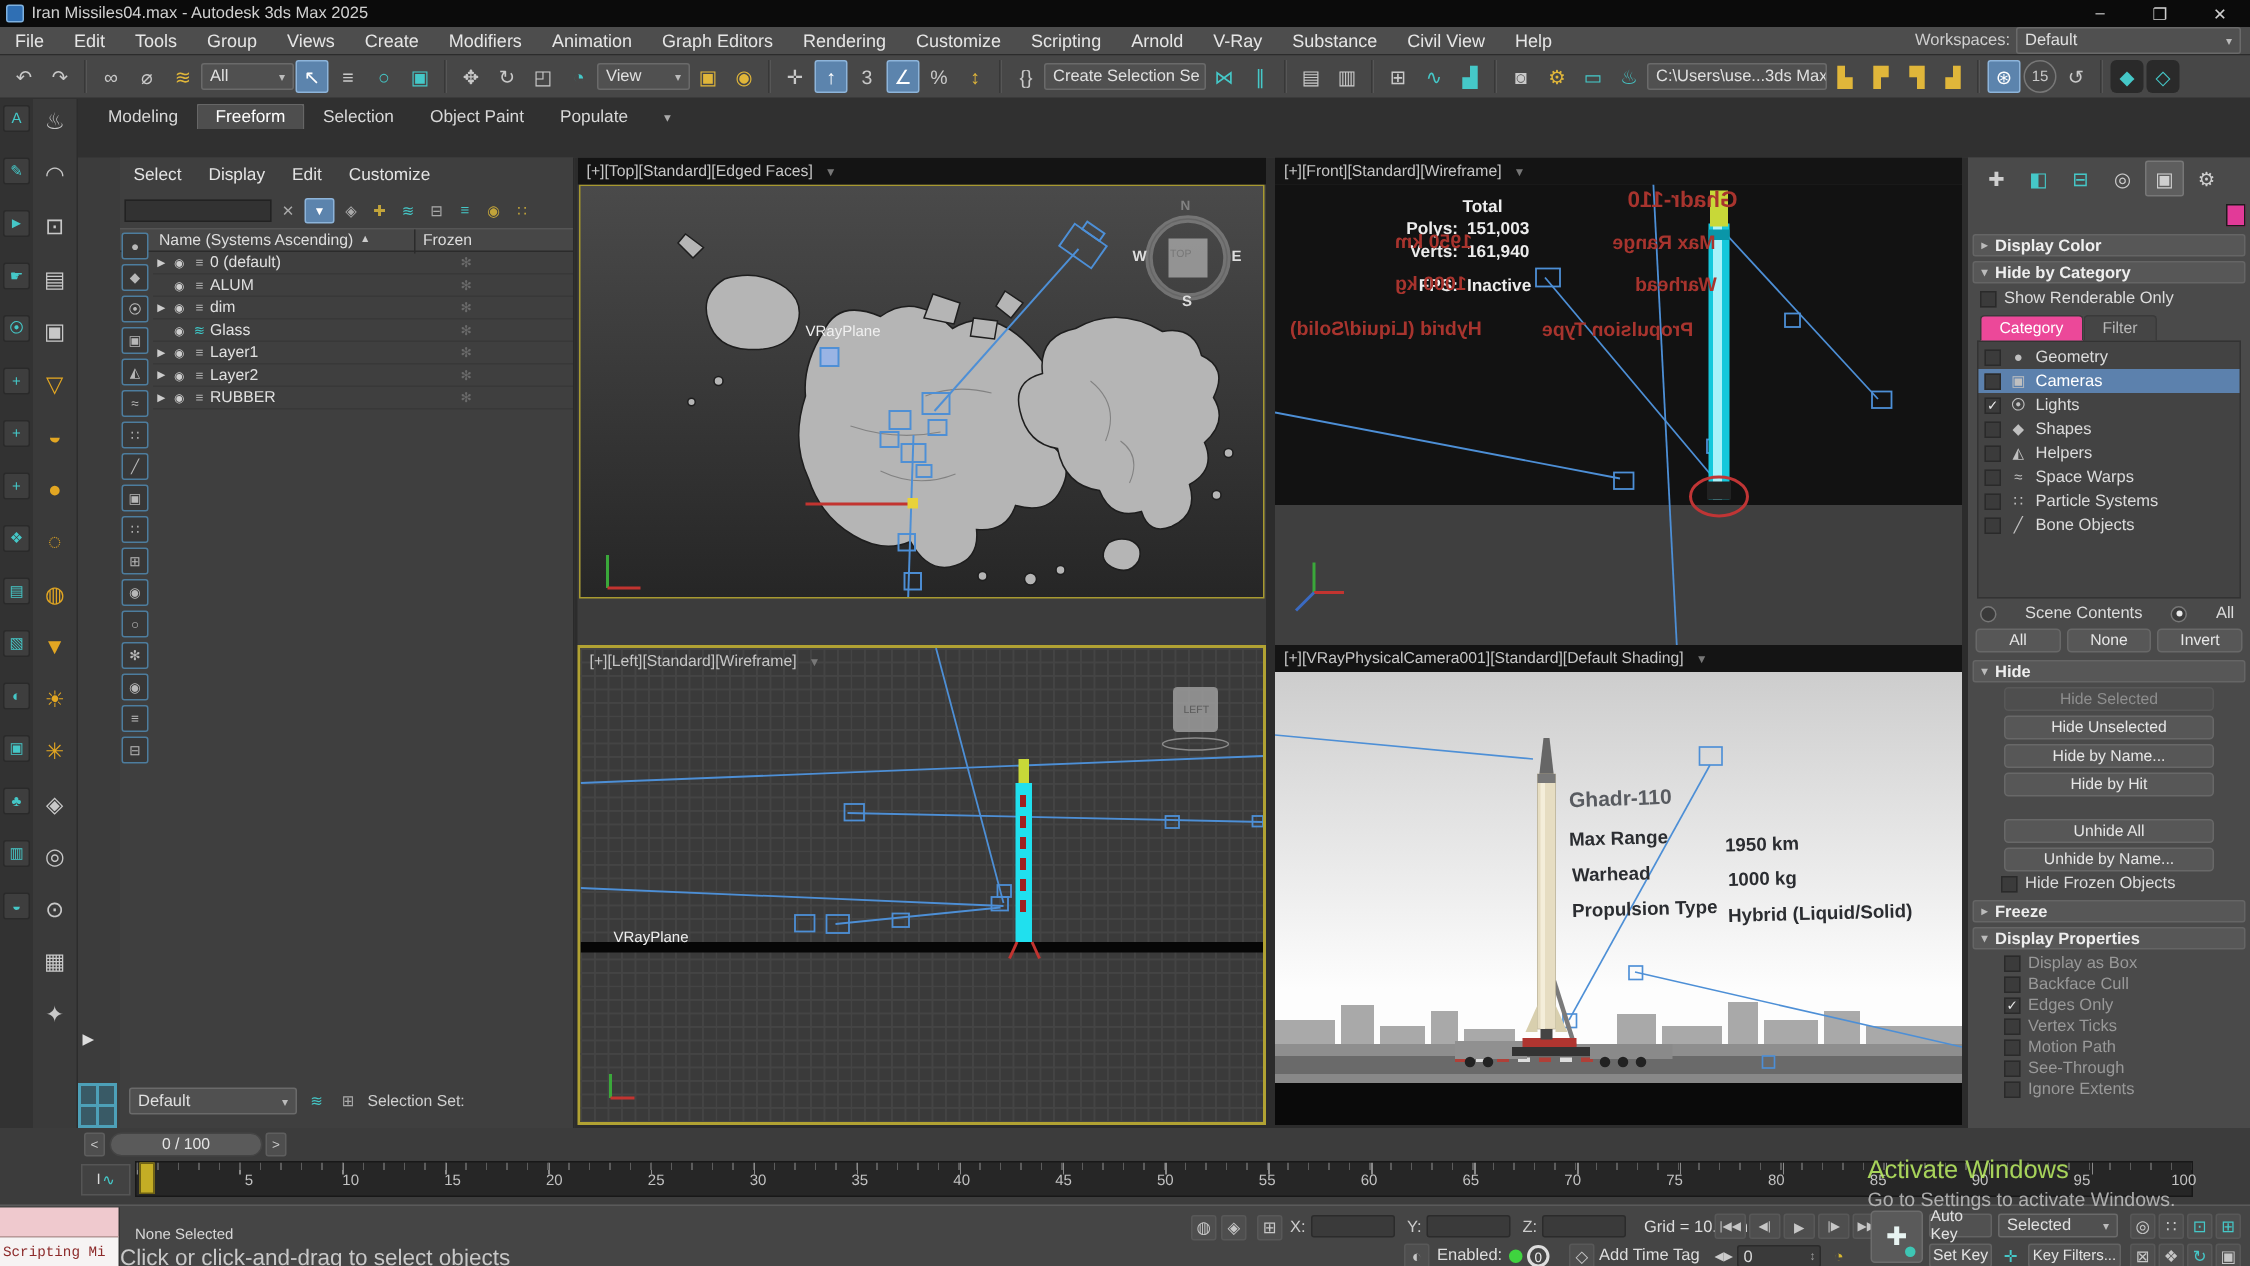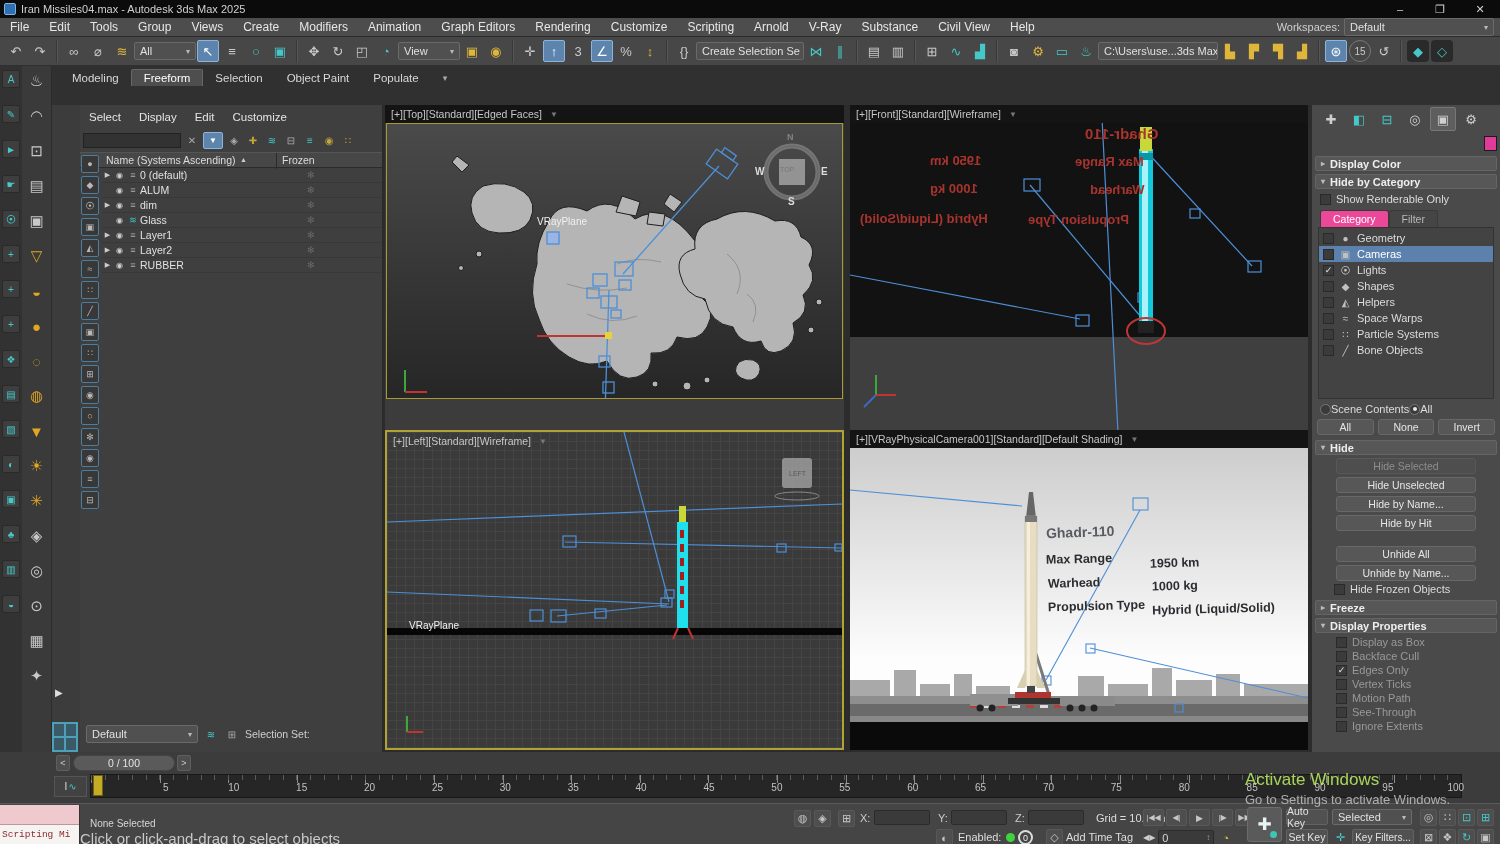--- a/index.html
+++ b/index.html
@@ -84,21 +84,21 @@
 .cbrow{display:flex;align-items:center;gap:5px;padding:2px 8px;color:#dcdcdc}
 .cbrow.dim{color:#999}
 .cb{width:11px;height:11px;background:#3b3b3b;border:1px solid #2a2a2a;display:inline-flex;align-items:center;justify-content:center;font-size:9px;color:#e8e8e8;flex:none}
 #cattabs{display:flex;margin:3px 0 0 8px;font-size:10.5px}
 #cattabs .t{padding:2px 12px;background:#454545;color:#b8b8b8;border:1px solid #3a3a3a;border-bottom:none;border-radius:3px 3px 0 0}
 #cattabs .t.on{background:#ec4899;color:#fff}
 #catlist{margin:0 6px;background:#434343;border:1px solid #333;height:172px;padding-top:2px}
 .catrow{display:flex;align-items:center;gap:5px;height:16px;padding:0 4px;color:#dcdcdc}
 .catrow .cic{width:13px;text-align:center;color:#c0c0c0;font-size:10px}
 .catrow.sel{background:#5c81ad;color:#fff}
-#radios{display:flex;align-items:center;gap:0;padding:4px 8px 2px;color:#dcdcdc}
+#radios{display:flex;align-items:center;gap:19px;padding:4px 8px 2px;color:#dcdcdc}
 .radio{width:11px;height:11px;border-radius:50%;background:#3a3a3a;border:1px solid #777;position:relative;flex:none}
 .radio.on::after{content:"";position:absolute;left:2.5px;top:2.5px;width:4px;height:4px;border-radius:50%;background:#e8e8e8}
 #btnrow3{display:flex;gap:4px;padding:2px 5px}
 .pbtn{background:#575757;border:1px solid #686868;border-radius:3px;color:#e6e6e6;font-size:10.5px;height:16px;display:flex;align-items:center;justify-content:center}
 #btnrow3 .pbtn{flex:1}
 .hbtn{width:140px;margin:3px auto 0}
 .hbtn.dis{color:#8e8e8e;background:#4e4e4e;border-color:#585858}
 
 #tslider{position:absolute;left:0;top:752px;width:1500px;height:22px;background:#3c3c3c}
 .tsb{position:absolute;top:3px;width:14px;height:16px;background:#4e4e4e;border:1px solid #5e5e5e;border-radius:2px;color:#ccc;font-size:9px;display:flex;align-items:center;justify-content:center}
@@ -482,20 +482,26 @@
       <rect x="290" y="4" width="12" height="24" fill="#c8d838"></rect>
       <rect x="289" y="30" width="14" height="7" fill="#0a96a8"></rect>
       <rect x="288" y="198" width="16" height="12" fill="#222"></rect>
       <ellipse cx="296" cy="208" rx="19" ry="13" fill="none" stroke="#c03535" stroke-width="2"></ellipse>
       <g stroke-width="2">
           <line x1="26" y1="272" x2="26" y2="252" stroke="#3aa83a"></line>
           <line x1="26" y1="272" x2="46" y2="272" stroke="#c23430"></line>
           <line x1="26" y1="272" x2="14" y2="284" stroke="#3a6ac2"></line>
         </g>
     </svg>
+    <div class="ovl stats" style="left:30px;top:8px">
+      <div style="margin-left:95px">Total</div>
+      <div><span style="display:inline-block;width:92px;text-align:right;margin-right:6px">Polys:</span><span>151,003</span></div>
+      <div><span style="display:inline-block;width:92px;text-align:right;margin-right:6px">Verts:</span><span>161,940</span></div>
+      <div style="margin-top:8px"><span style="display:inline-block;width:92px;text-align:right;margin-right:6px">FPS:</span><span>Inactive</span></div>
+    </div>
     <span class="ovl redtx mir" style="left:235px;top:2px;font-size:15px">Ghadr-110</span>
     <span class="ovl redtx mir" style="left:80px;top:30px">1950 km</span>
     <span class="ovl redtx mir" style="left:225px;top:31px">Max Range</span>
     <span class="ovl redtx mir" style="left:80px;top:58px">1000 kg</span>
     <span class="ovl redtx mir" style="left:240px;top:59px">Warhead</span>
     <span class="ovl redtx mir" style="left:10px;top:88px">Hybrid (Liquid/Solid)</span>
     <span class="ovl redtx mir" style="left:178px;top:89px">Propulsion Type</span>
   </div>
 </div>
 

